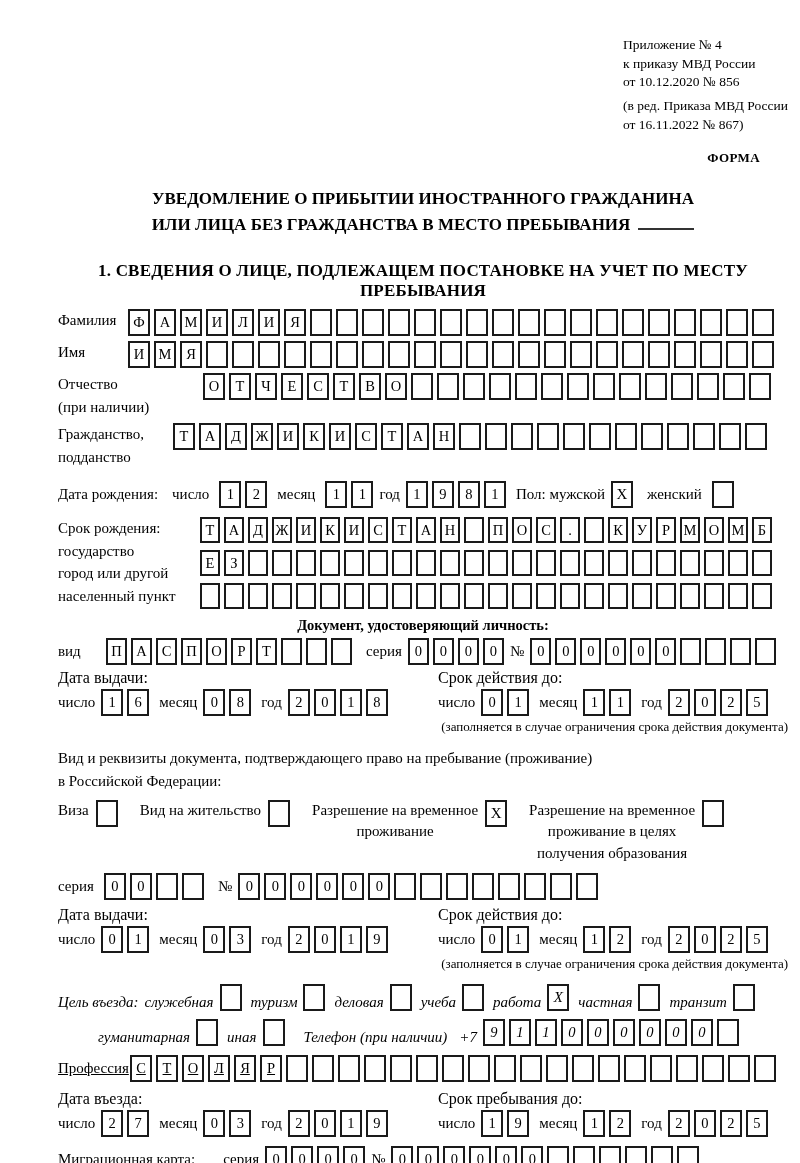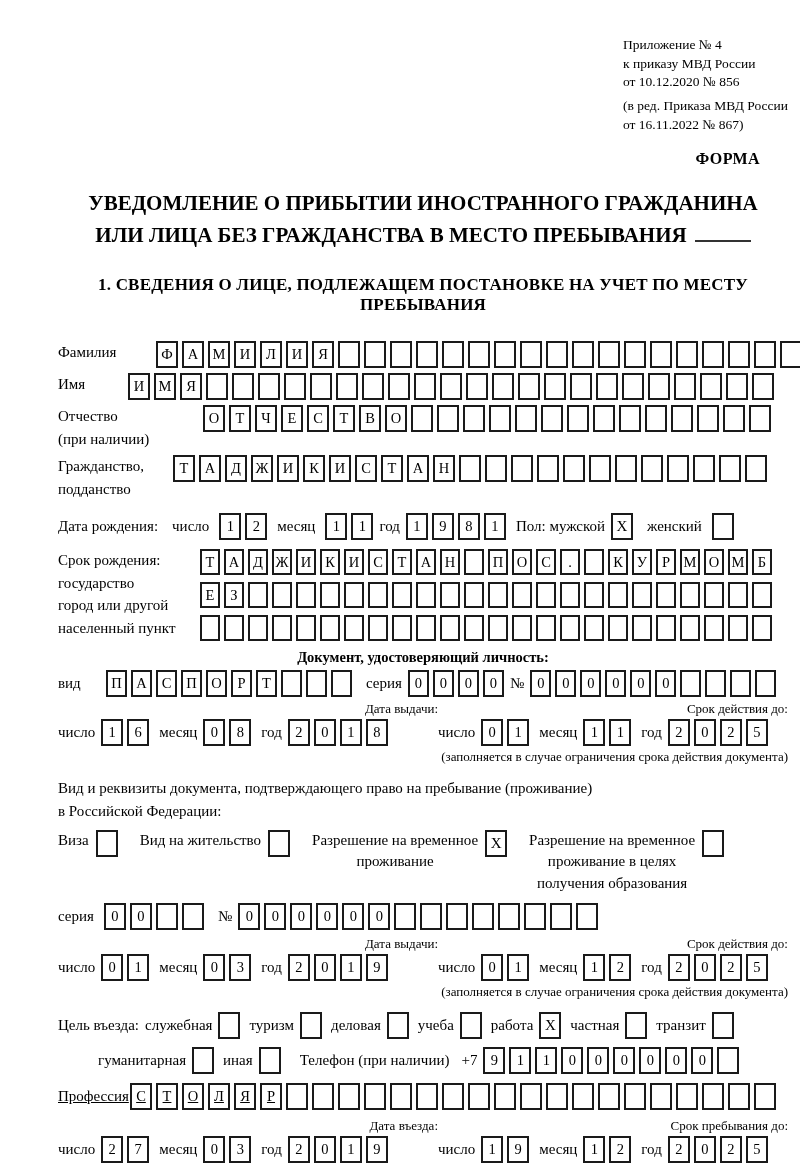--- a/index.html
+++ b/index.html
@@ -4,22 +4,22 @@
 <style>
   html,body{margin:0;padding:0;background:#fff;}
   .page{
     position:relative;box-sizing:border-box;width:800px;height:1163px;
     background:#fff;color:#000;overflow:hidden;
     padding:36px 12px 14px 58px;
     font-family:"Liberation Serif","DejaVu Serif",serif;font-size:15px;
   }
   .appendix{margin-left:565px;width:175px;font-size:13.5px;line-height:1.38;}
   .appendix .sub{margin-top:5px;}
-  .form-label{text-align:right;padding-right:28px;font-weight:bold;font-size:16px;margin-top:16px;letter-spacing:.4px;}
-  .title{margin-top:20px;text-align:center;font-weight:bold;font-size:21px;line-height:1.5;}
+  .form-label{text-align:right;padding-right:28px;font-weight:bold;font-size:13px;margin-top:16px;letter-spacing:.4px;}
+  .title{margin-top:20px;text-align:center;font-weight:bold;font-size:17px;line-height:1.5;}
   .uline{display:inline-block;width:56px;border-bottom:2px solid #333;margin-left:8px;}
   .sec-heading{margin-top:24px;font-weight:bold;font-size:17px;text-align:center;letter-spacing:.2px;}
 
   .frow{display:flex;align-items:flex-start;margin-top:5px;}
   .vcenter{align-items:center;}
   .flabel{flex:none;line-height:1.5;}
   .w70{width:70px;} .w115{width:115px;} .w145{width:145px;} .w142{width:142px;}
   .cells{display:flex;gap:4px;flex:none;}
   .cell{
     box-sizing:border-box;flex:none;width:22px;height:27px;border:2px solid #1a1a1a;
@@ -30,32 +30,32 @@
   .cbox{
     box-sizing:border-box;flex:none;width:22px;height:27px;border:2px solid #1a1a1a;
     display:inline-flex;align-items:center;justify-content:center;font-size:15px;background:#fff;
   }
   .stack{display:flex;flex-direction:column;gap:7px;}
   .doc-heading{margin-top:8px;text-align:center;font-weight:bold;font-size:14.5px;}
   .dates-block{display:flex;margin-top:4px;}
   .dates-col{display:flex;flex-direction:column;}
   .dates-col.left{width:380px;}
   .dates-col.right{flex:1;}
-  .dates-heading{text-align:right;font-size:13px;}
+  .dates-heading{text-align:left;font-size:16px;}
   .dgroup{display:flex;align-items:center;margin-top:2px;}
   .dgroup .lbl{margin-right:6px;}
   .dgroup .cells{margin-right:10px;}
   .note{font-size:13px;text-align:right;margin-top:3px;}
   .intro{margin-top:12px;line-height:1.55;}
   .opts-row{display:flex;align-items:flex-start;margin-top:6px;}
   .opt{display:flex;align-items:flex-start;margin-right:22px;}
   .opt:last-child{margin-right:0;}
   .opt .olabel{margin-right:7px;line-height:1.45;text-align:center;}
   .opt .olabel.c{text-align:center;}
-  .purpose-row{display:flex;align-items:center;margin-top:12px;flex-wrap:nowrap;}
+  .purpose-row{display:flex;align-items:flex-end;margin-top:12px;flex-wrap:nowrap;font-style:italic;}
   .purpose-row .plabel{margin-right:6px;}
   .purpose-row .cbox{margin-right:9px;}
   .sp6{width:6px;flex:none;} .sp10{width:10px;flex:none;} .sp14{width:14px;flex:none;}
 </style>
 </head>
 <body>
 
 <div class="page">
 
   <div class="appendix">
@@ -68,21 +68,21 @@
 
   <div class="form-label">ФОРМА</div>
 
   <div class="title">
     <div>УВЕДОМЛЕНИЕ О ПРИБЫТИИ ИНОСТРАННОГО ГРАЖДАНИНА</div>
     <div><span>ИЛИ ЛИЦА БЕЗ ГРАЖДАНСТВА В МЕСТО ПРЕБЫВАНИЯ</span><span class="uline"></span></div>
   </div>
 
   <div class="sec-heading">1. СВЕДЕНИЯ О ЛИЦЕ, ПОДЛЕЖАЩЕМ ПОСТАНОВКЕ НА УЧЕТ ПО МЕСТУ ПРЕБЫВАНИЯ</div>
 
-  <div class="frow" style="margin-top:26px;gap:28px;">
+  <div class="frow" style="margin-top:8px;">
     <div class="flabel w70">Фамилия</div>
     <div class="cells">
         <span class="cell">Ф</span>
         <span class="cell">А</span>
         <span class="cell">М</span>
         <span class="cell">И</span>
         <span class="cell">Л</span>
         <span class="cell">И</span>
         <span class="cell">Я</span>
         <span class="cell"></span>

